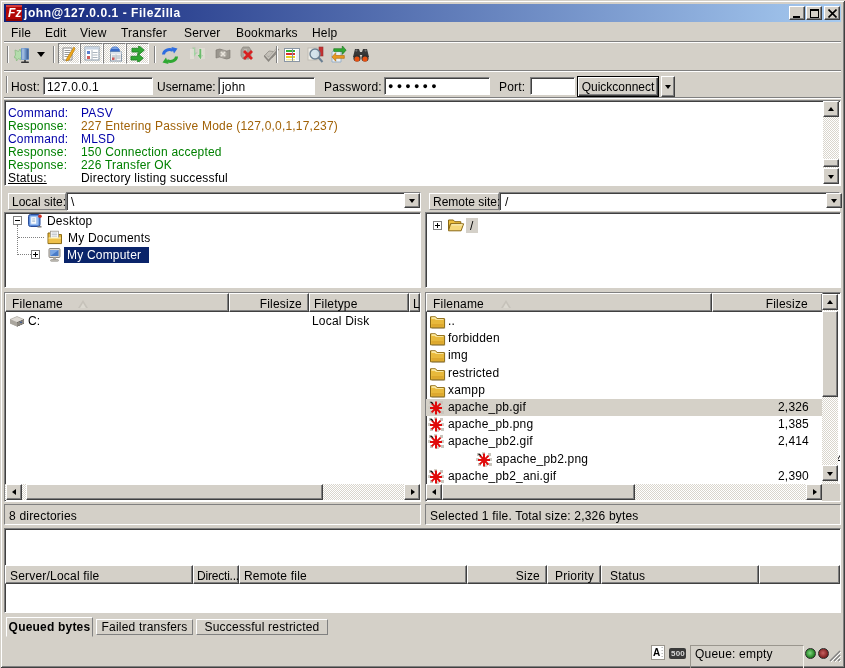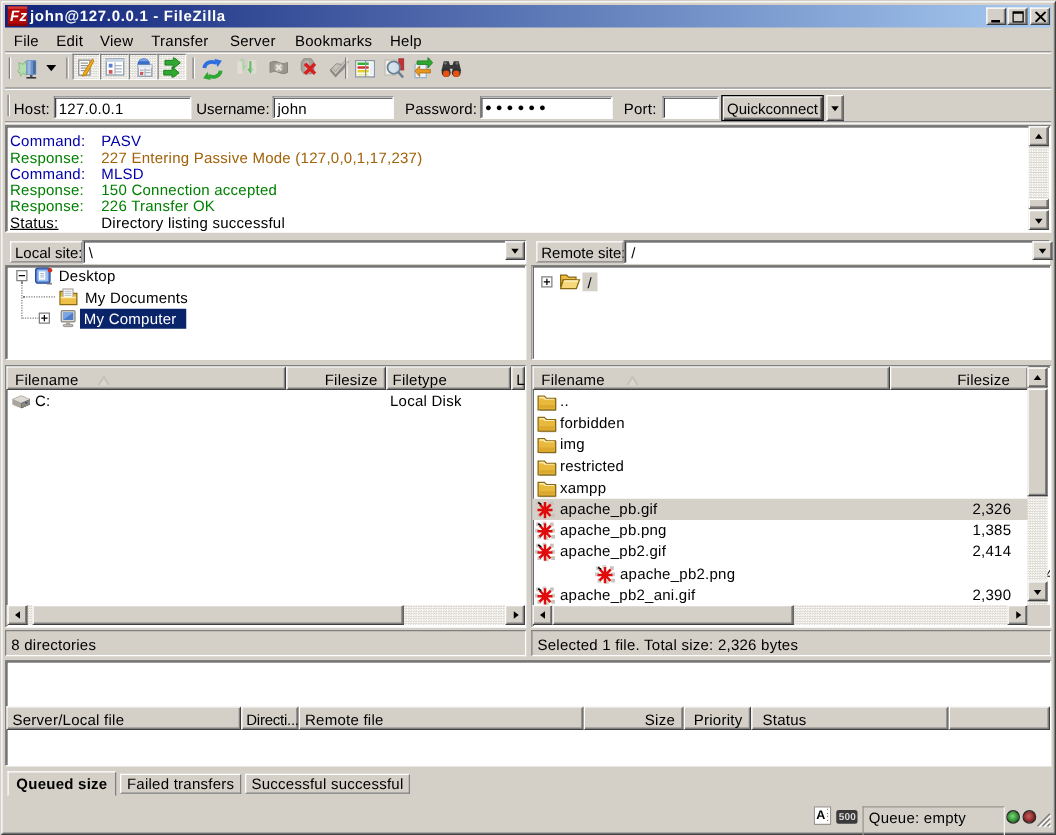--- a/index.html
+++ b/index.html
@@ -503,23 +503,23 @@
           <span class="hdrtxt" style="left:7px;">Priority</span>
         </div>
       <div class="hdrseg" style="left:596px; width:158px;">
           <span class="hdrtxt" style="left:8px;">Status</span>
         </div>
       <div class="hdrseg" style="left:754px; width:81px;"></div>
     </div>
   </div>
 
   <div class="abs" id="tabs" style="left:4px; top:617px; width:837px; height:20px;">
-    <div class="abs" style="left:2px; top:0px; width:87px; height:20px; background:#d4d0c8; border:1px solid; border-color:#fff #808080 transparent #fff; font-weight:bold; text-align:center; line-height:18px;">Queued size</div>
+    <div class="abs" style="left:2px; top:0px; width:87px; height:20px; background:#d4d0c8; border:1px solid; border-color:#fff #808080 transparent #fff; font-weight:bold; text-align:center; line-height:18px;">Queued bytes</div>
     <div class="abs" style="left:92px; top:2px; width:97px; height:16px; background:#d4d0c8; border:1px solid; border-color:#fff #808080 #808080 #fff; text-align:center; line-height:15px;">Failed transfers</div>
-    <div class="abs" style="left:192px; top:2px; width:132px; height:16px; background:#d4d0c8; border:1px solid; border-color:#fff #808080 #808080 #fff; text-align:center; line-height:15px;">Successful successful</div>
+    <div class="abs" style="left:192px; top:2px; width:132px; height:16px; background:#d4d0c8; border:1px solid; border-color:#fff #808080 #808080 #fff; text-align:center; line-height:15px;">Successful restricted</div>
   </div>
 
   <div class="abs" id="statusbar" style="left:4px; top:641px; width:837px; height:23px;">
     <div class="abs" style="left:647px; top:4px; width:14px; height:15px; background:#fff; border:1px solid #9a968e;">
       <span class="abs" style="left:1px; top:1px; font-weight:bold; font-size:10px;">A</span>
       <span class="abs" style="left:9px; top:-2px; font-size:8px; color:#555;">:</span>
       <span class="abs" style="left:9px; top:4px; font-size:8px; color:#555;">:</span>
     </div>
     <div class="abs" style="left:665px; top:7px; width:17px; height:11px; background:#3a3a3a; border-radius:2px;">
       <span class="abs" style="left:2px; top:1px; font-size:8px; font-weight:bold; color:#d8d8d8;">500</span>

